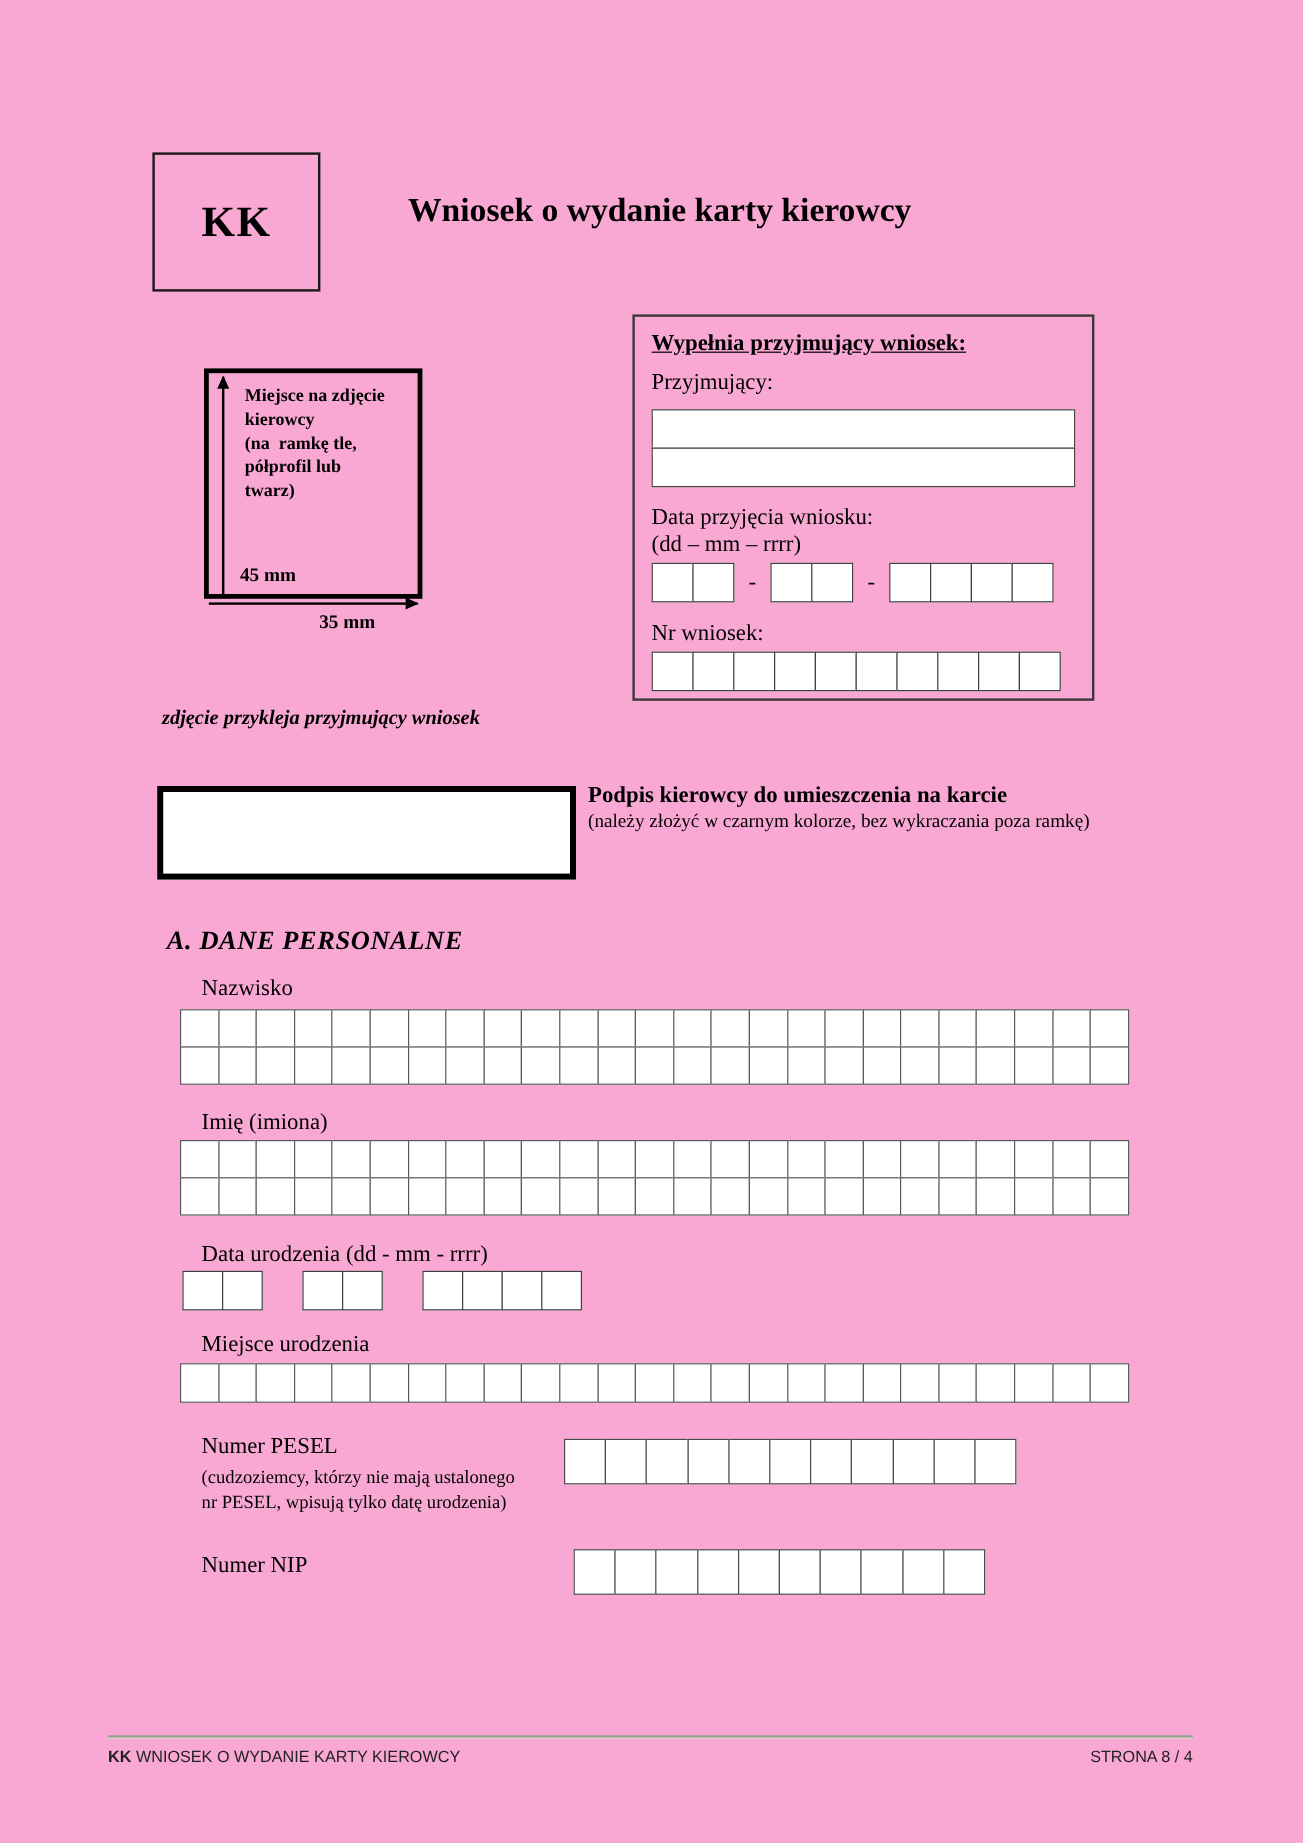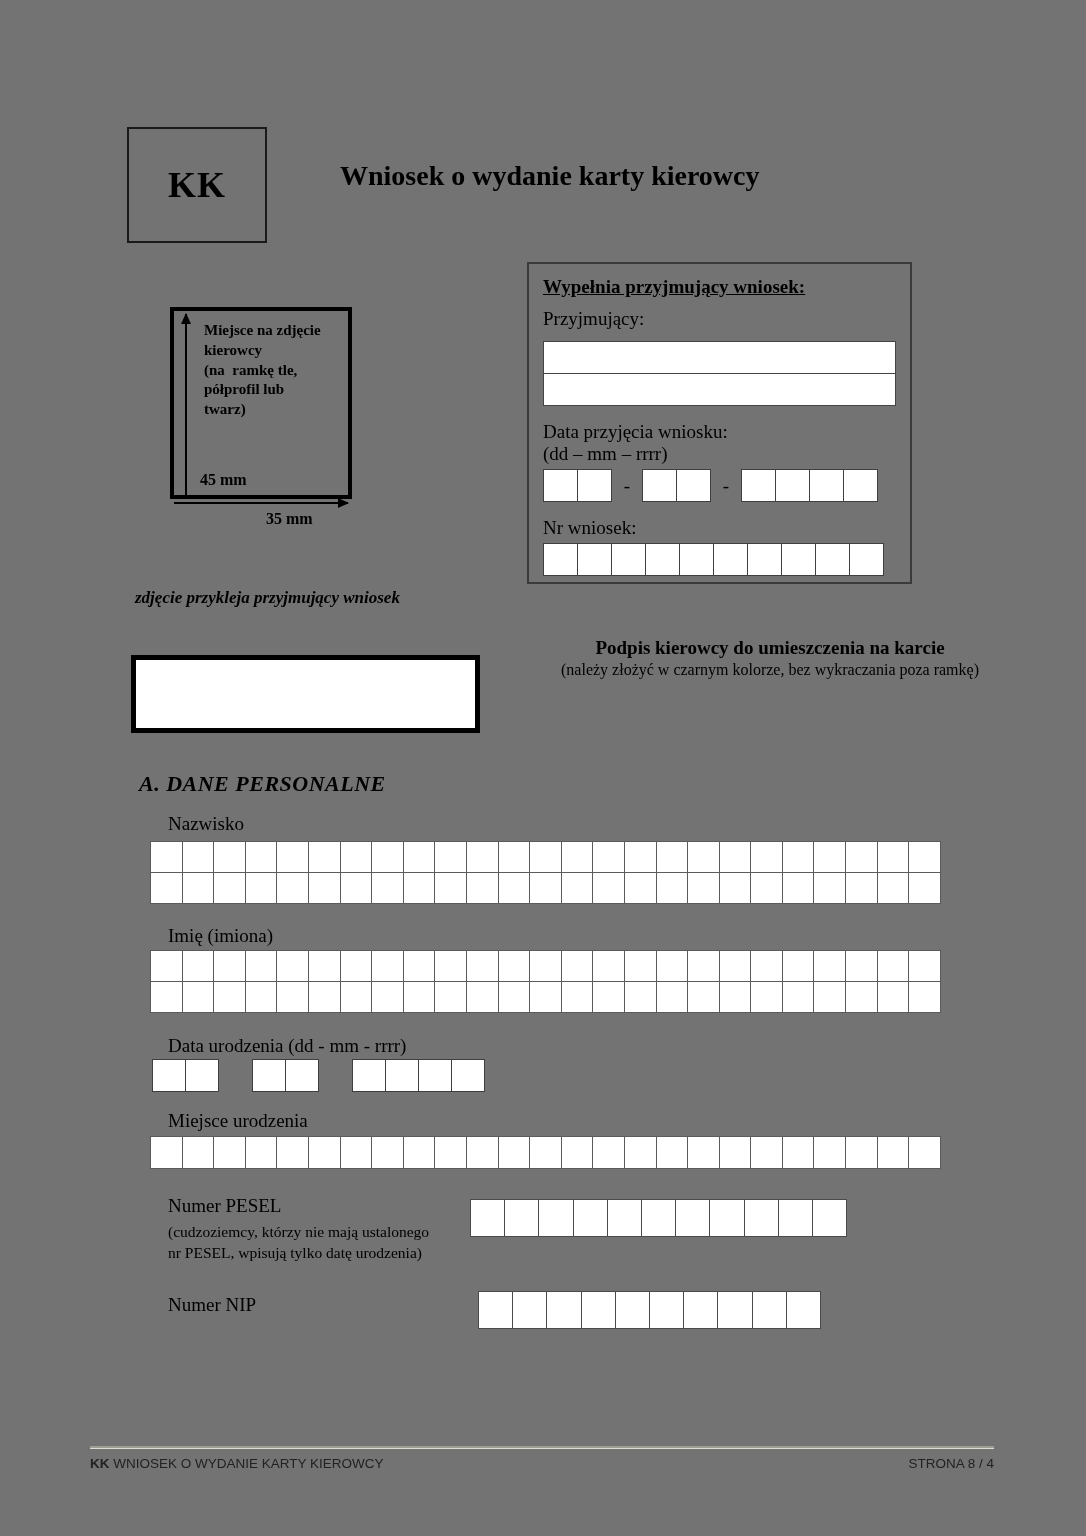--- a/index.html
+++ b/index.html
@@ -1,19 +1,19 @@
 <!DOCTYPE html>
 <html><head>
 <meta charset="utf-8">
 <style>
   html,body{margin:0;padding:0;background:#e8e8e8;}
   .page{
     position:relative;
     width:1086px;height:1536px;
-    background:#737373;
+    background:#f9a8d4;
     margin:0 auto;
     font-family:"Liberation Serif", serif;
     color:#000;
     overflow:hidden;
   }
   .abs{position:absolute;}
 
   
   .kk-box{
     left:127px;top:127px;width:140px;height:116px;
@@ -94,21 +94,21 @@
   .grid-date .cell{width:34px;height:33px;border-color:#3f3f3f;}
   .grid-date .groupgap{width:33px;}
 
   .grid-id .cell{width:35.2px;height:38px;border-color:#4a4a4a;}
 
   
   .sig-box{
     left:131px;top:655px;width:349px;height:78px;
     border:5px solid #000;box-sizing:border-box;background:#fff;
   }
-  .sig-text{left:490px;top:637px;width:560px;text-align:center;}
+  .sig-text{left:490px;top:652px;width:560px;}
   .sig-title{font-size:19px;font-weight:bold;}
   .sig-note{font-size:16px;margin-top:2px;}
 
   
   .section-heading{
     left:139px;top:771px;font-size:22px;font-weight:bold;letter-spacing:0.5px;font-style:italic;
   }
   .field-label{font-size:19px;}
   .field-note{font-size:15.5px;line-height:1.35;}
 

